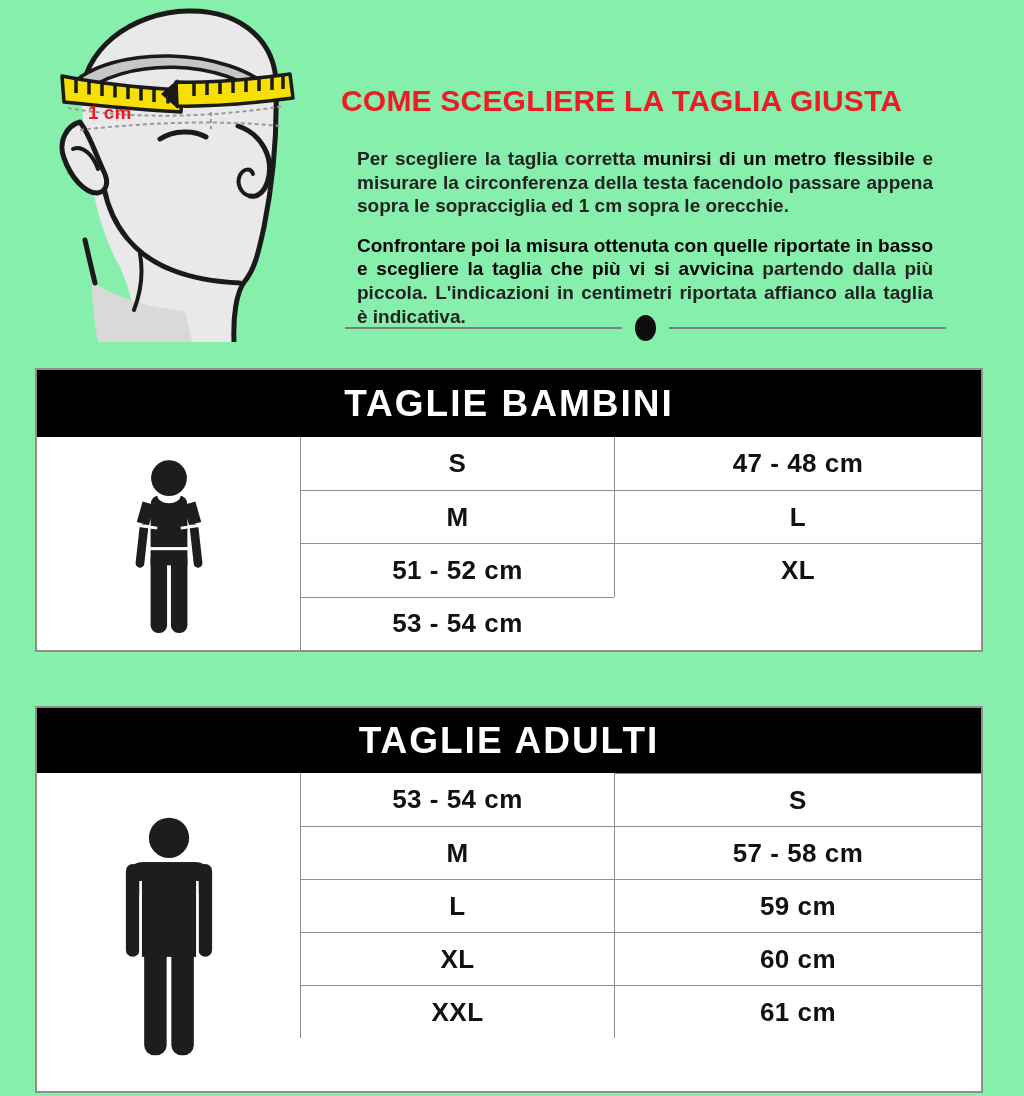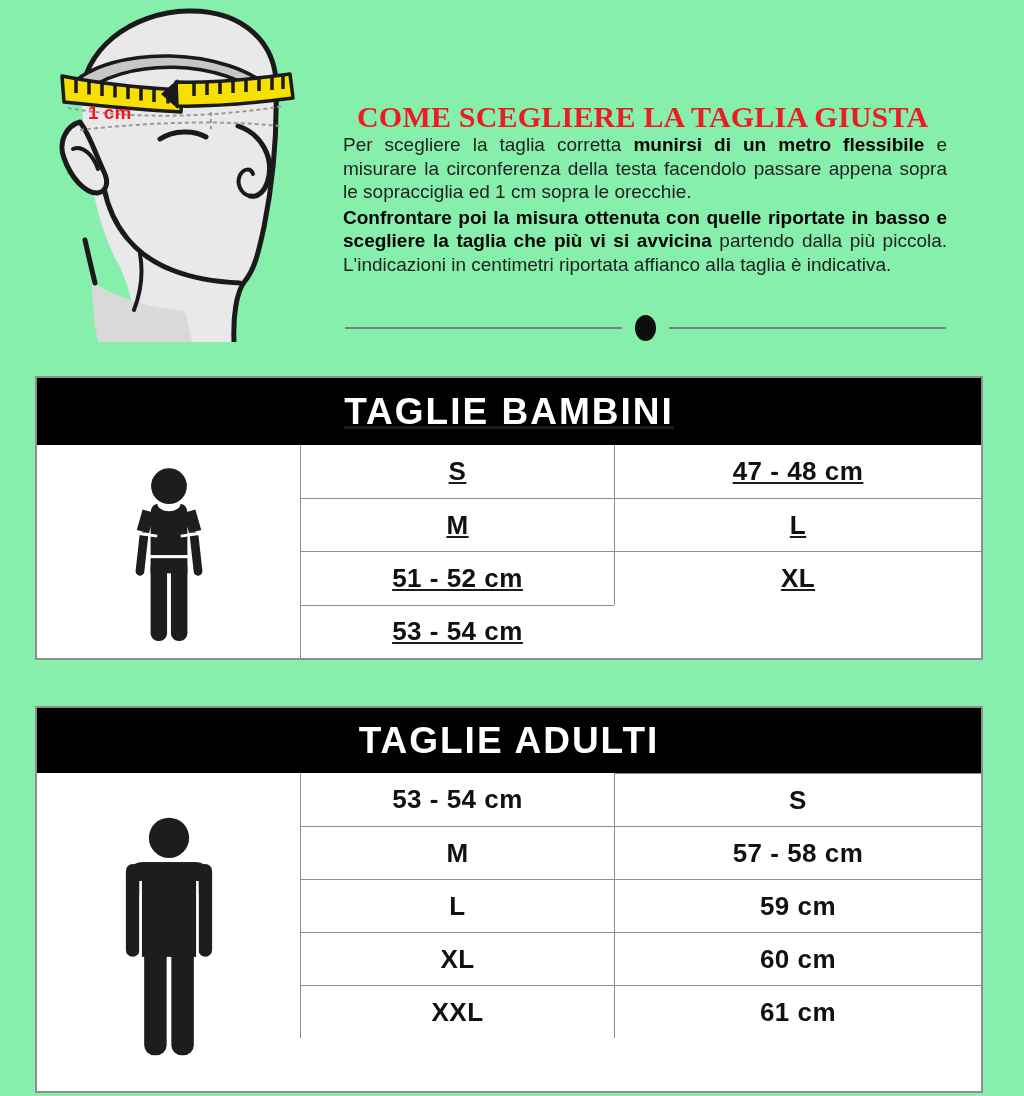--- a/index.html
+++ b/index.html
@@ -19,37 +19,37 @@
   .thin{stroke-width:4;}
   .ear{fill:var(--head-fill);stroke:var(--outline-dark);stroke-width:5;stroke-linejoin:round;}
   .tape-back{fill:var(--tape-back);stroke:var(--outline-dark);stroke-width:3.5;}
   .tape{fill:var(--tape-yellow);stroke:var(--outline-dark);stroke-width:3.5;stroke-linejoin:round;}
   .arrow{fill:var(--outline-dark);}
   .tick{stroke:var(--outline-dark);stroke-width:3.5;}
   .dash{fill:none;stroke:#9a9a9a;stroke-width:2;stroke-dasharray:4 3;}
   .cm-label{font-weight:bold;font-size:19px;fill:var(--accent-red);}
 
   
-  .intro-title{position:absolute;left:341px;top:84px;width:620px;margin:16px;
-    font-size:30px;font-weight:bold;color:var(--accent-red);letter-spacing:0.2px;white-space:nowrap;font-family:Liberation Serif, serif;}
+  .intro-title{position:absolute;left:341px;top:84px;width:620px;margin:0;
+    font-size:30px;font-weight:bold;color:var(--accent-red);letter-spacing:0.2px;white-space:nowrap;}
   .intro-paragraph{position:absolute;left:341px;top:131px;width:608px;
     font-size:19px;line-height:23.6px;text-align:justify;color:#222;}
-  .intro-paragraph p{margin:2px;}
+  .intro-paragraph p{margin:16px;font-weight:bold;}
   .intro-paragraph b{color:#000;}
 
   
   .divider{position:absolute;left:345px;top:314px;width:601px;height:28px;
     display:flex;align-items:center;gap:13px;}
   .divider .line{flex:1;height:2px;background:var(--divider-gray);}
   .divider .dot{width:21px;height:26px;border-radius:50%;background:#0d0d0d;}
 
   
   .size-table{position:absolute;left:35px;width:948px;border:2px solid var(--table-border);
     box-sizing:border-box;background:#fff;}
-  .t-children{top:376px;text-decoration:underline;}
+  .t-children{top:368px;}
   .t-adults{top:690px;margin-top:16px;}
   .table-header{background:var(--header-bg);display:flex;align-items:center;justify-content:center;}
   .t-children .table-header{height:67px;}
   .t-adults .table-header{height:65px;}
   .table-title{color:#fff;font-size:37px;font-weight:bold;letter-spacing:2px;}
   .table-body{display:grid;grid-template-columns:263px 314px 1fr;}
   .t-children .table-body{grid-auto-rows:53.2px;}
   .t-adults .table-body{grid-auto-rows:53px;}
   .figure-cell{display:flex;align-items:center;justify-content:center;}
   .size-cell,.range-cell{display:flex;align-items:center;justify-content:center;

